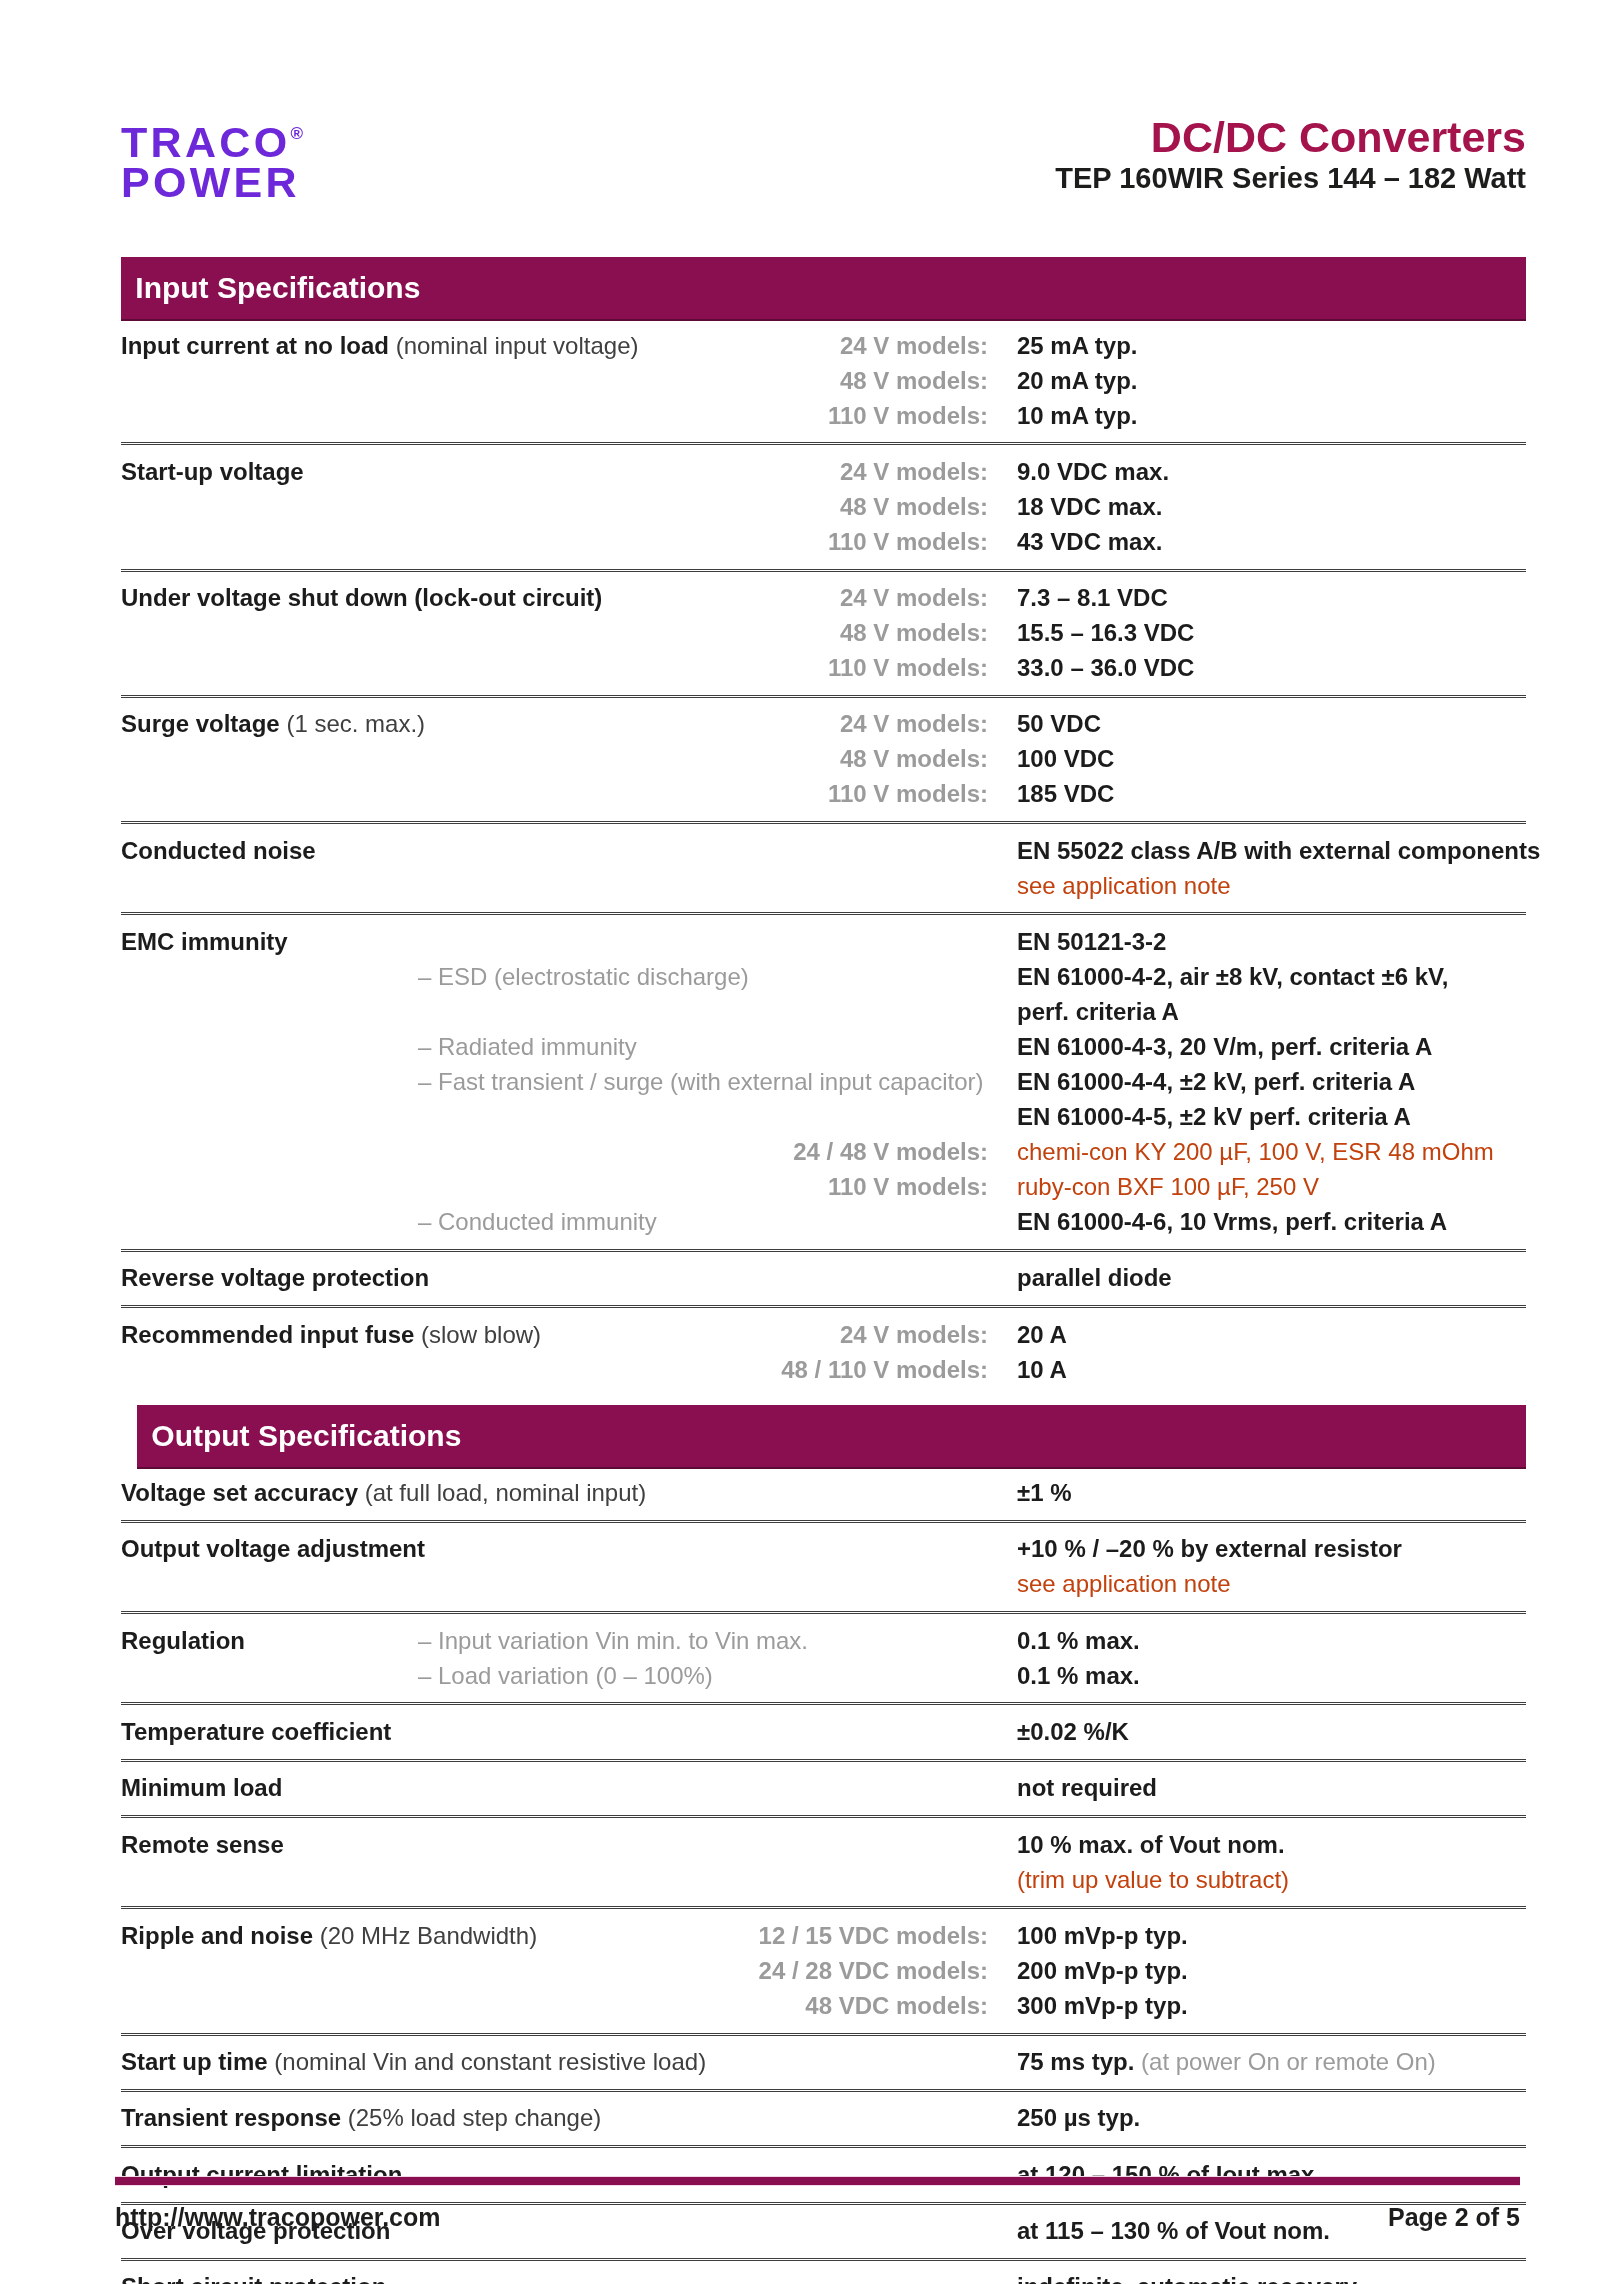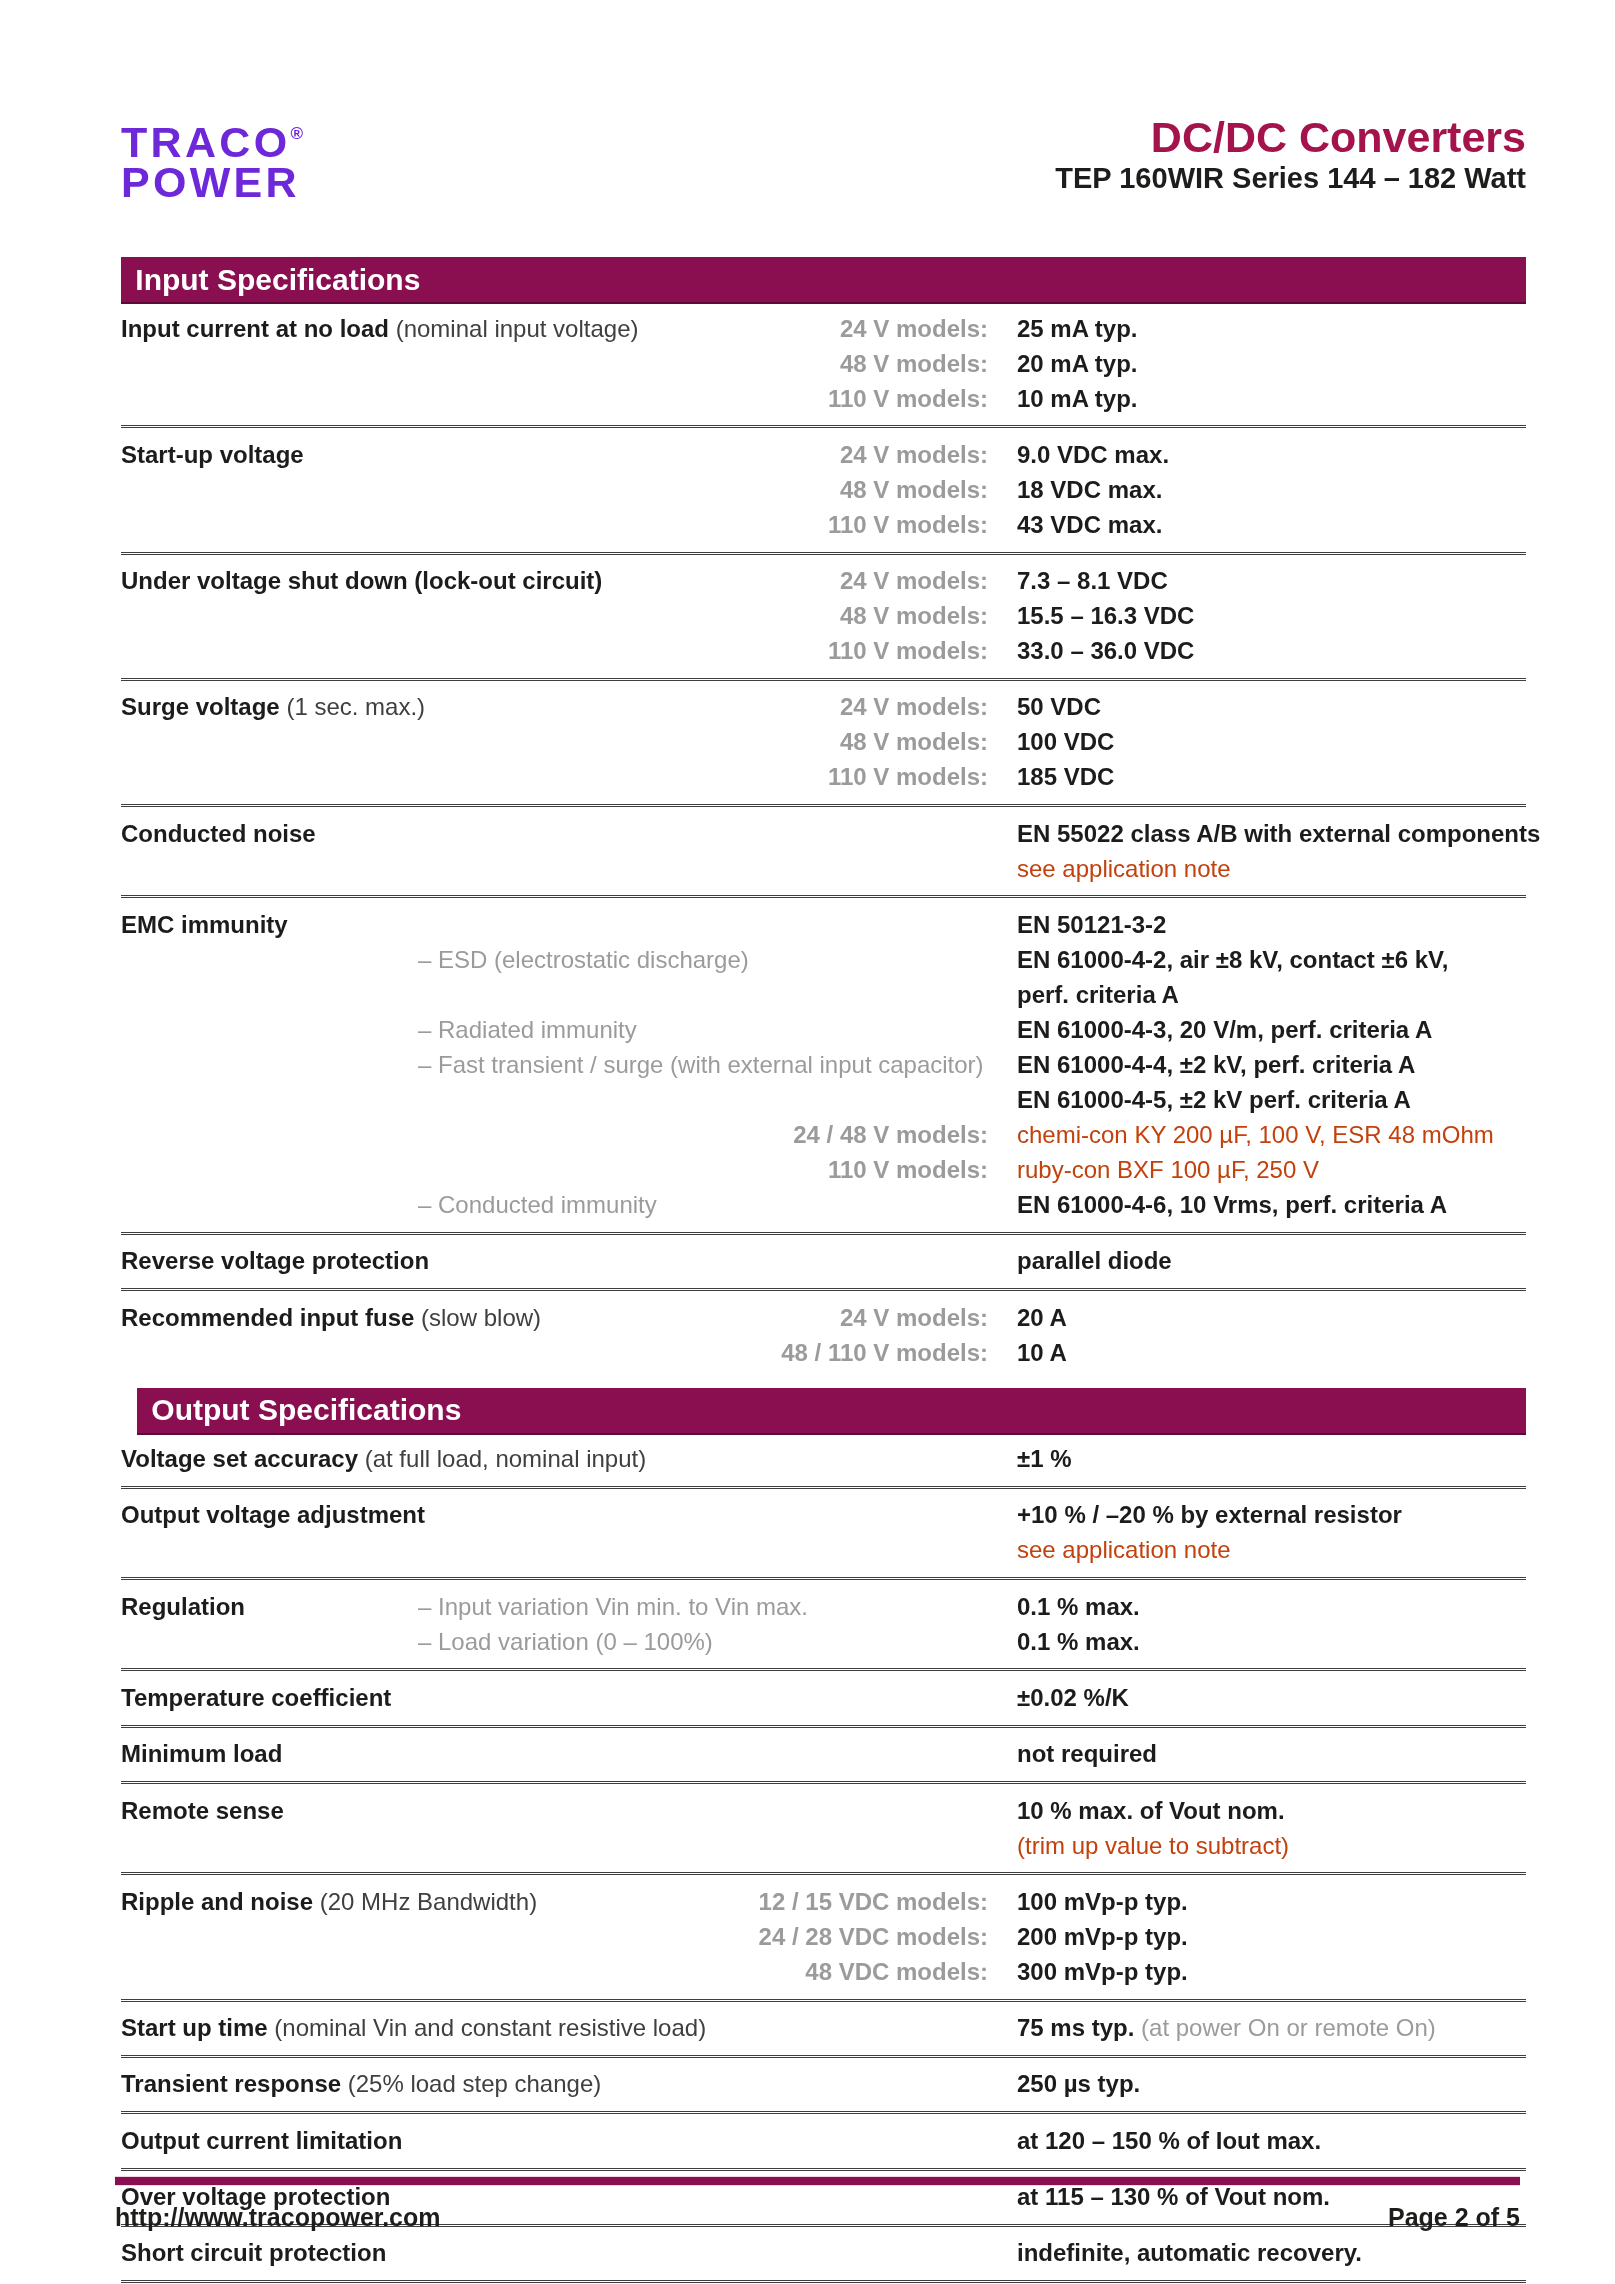--- a/index.html
+++ b/index.html
@@ -15,21 +15,21 @@
   .content{position:absolute;left:121px;width:1405px;top:114px;}
   
   .header{display:flex;justify-content:space-between;align-items:flex-start;height:114px;}
   .logo{font-weight:900;font-size:43px;line-height:40px;letter-spacing:3.3px;color:#6d28d9;}
   .logo sup{font-size:17px;font-weight:700;letter-spacing:0;vertical-align:18px;}
   .titleblock{text-align:right;}
   .doc-title{font-size:43px;font-weight:700;color:#a5134c;line-height:46px;}
   .doc-subtitle{font-size:29px;font-weight:700;color:#1d1d1b;line-height:37px;}
   
   .bar{
-    height:45px;background:#8a0f51;color:#ffffff;
+    height:62px;background:#8a0f51;color:#ffffff;
     display:flex;align-items:center;padding-left:14.3px;
     font-size:30px;font-weight:700;
     box-shadow:0 2px 0 #5e0a37;
   }
   .section{margin-top:0;}
   .section + .section .bar{margin-top:0;margin-left:16px;}
   .first-bar{margin-top:29px;}
   
   .rows{font-size:24px;}
   .row{padding:8.5px 0 9.8px;border-bottom:3.9px double #3e3e3e;}

